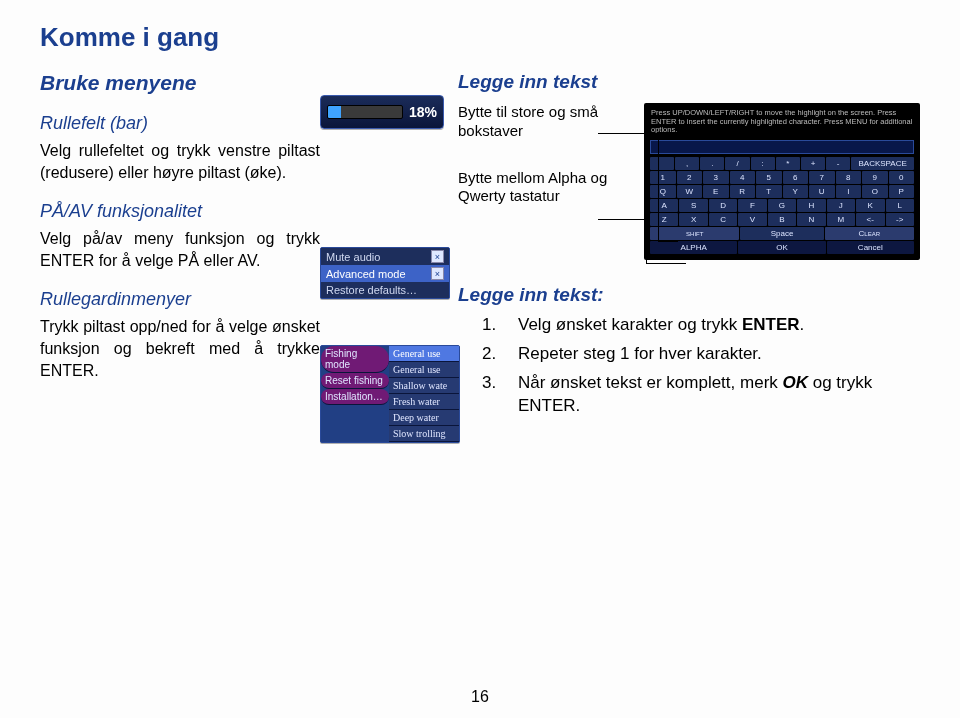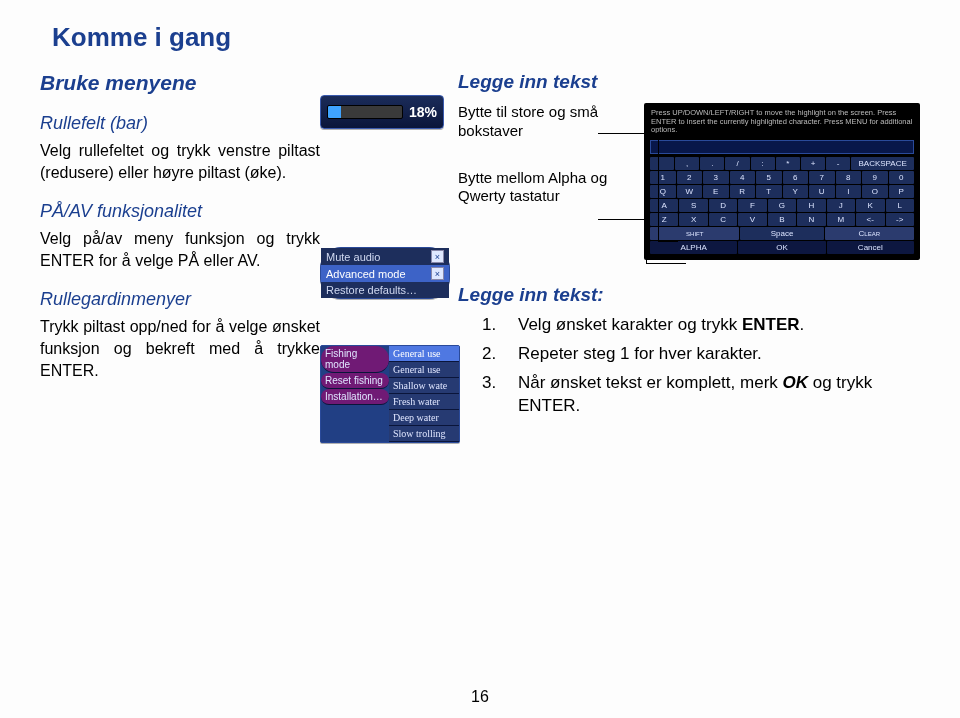--- a/index.html
+++ b/index.html
@@ -16,21 +16,21 @@
     position: relative;
     width: 960px;
     height: 718px;
     padding: 22px 40px 0 40px;
     box-sizing: border-box;
   }
   .head {
     color: #1b3f8f;
     font-weight: bold;
     font-size: 26px;
-    margin: 0 0 18px 12px;
+    margin: 0 0 18px 0;
   }
   .cols {
     display: flex;
   }
   .left { width: 280px; }
   .mid  { width: 138px; }
   .right{ flex: 1; }
 
   .sub-blue-ital {
     color: #1b3f8f;
@@ -78,21 +78,20 @@
   .slider .bar {
     flex: 1;
     height: 12px;
     background: linear-gradient(90deg,#3fa3ff 0%,#3fa3ff 18%, #3a3a3a 18%,#3a3a3a 100%);
     border: 1px solid #000;
     border-radius: 2px;
   }
   .menu-list {
     margin-top: 118px;
     width: 128px;
-    border-radius: 21px;
   }
   .menu-list .row {
     display: flex;
     align-items: center;
     justify-content: space-between;
     padding: 2px 5px;
     background: #1d2e5c;
     color: #cfd8f0;
     font-size: 11px;
   }

